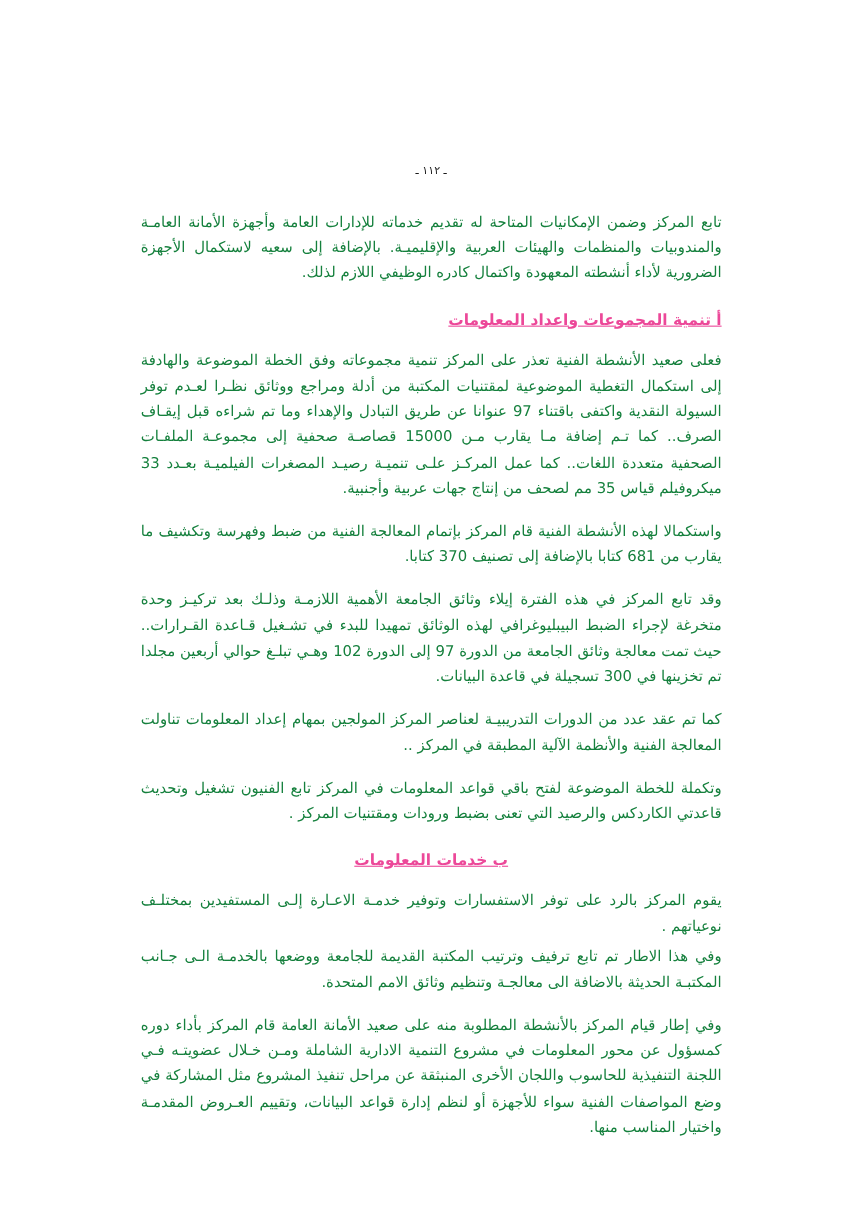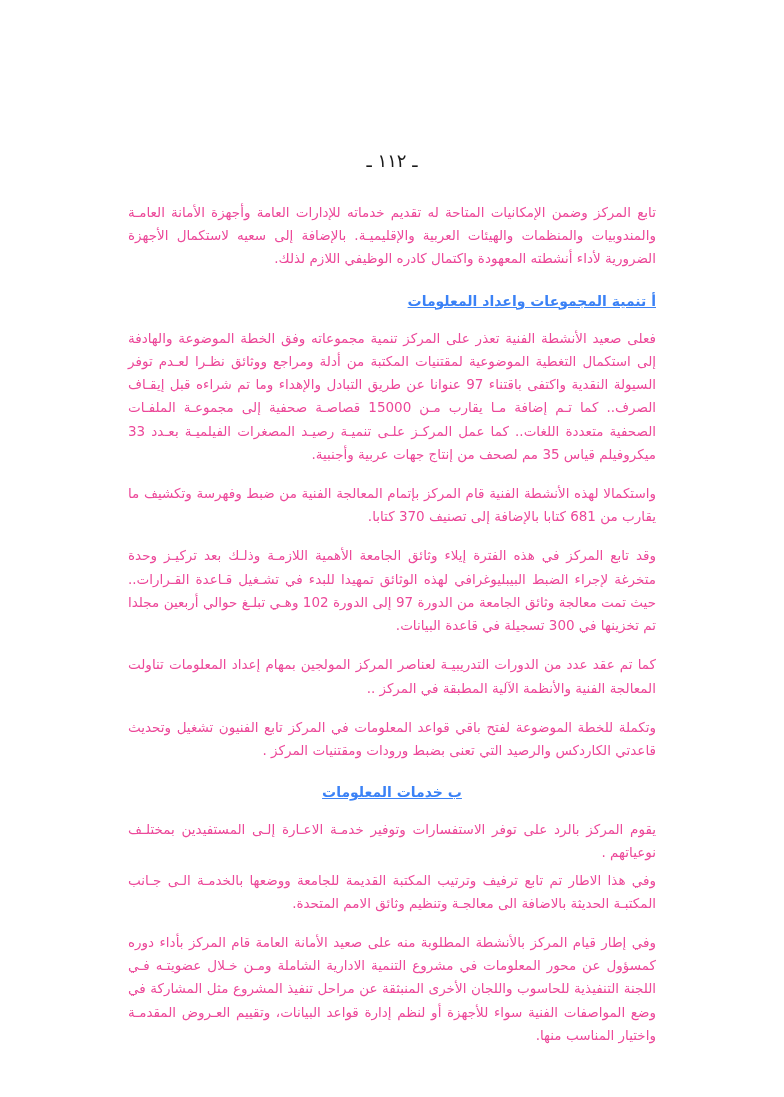--- a/index.html
+++ b/index.html
@@ -18,46 +18,46 @@
     color: #121212;
   }
   .content {
     position: absolute;
     top: 150px;
     right: 128px;
     left: 128px;
   }
   .page-number {
     text-align: center;
-    font-size: 18px;
+    font-size: 10px;
     letter-spacing: 1px;
     color: #1a1a1a;
     margin-bottom: 30px;
     font-family: "DejaVu Sans", sans-serif;
   }
   p.para {
     margin: 0 0 16px 0;
     font-size: 13.5px;
     line-height: 1.72;
     text-align: justify;
     text-align-last: right;
     direction: rtl;
-    color: #ec4899;
+    color: #15803d;
   }
   p.para.tight {
     margin-bottom: 4px;
   }
   h2.heading {
     margin: 22px 0 18px 0;
     font-size: 14px;
     font-weight: bold;
     text-decoration: underline;
     text-align: right;
     direction: rtl;
-    color: #3b82f6;
+    color: #ec4899;
   }
   h2.heading.center-ish {
     text-align: center;
     text-decoration: underline;
   }
   .faded {
     color: #1e1e1e;
   }
 </style>
 </head>

